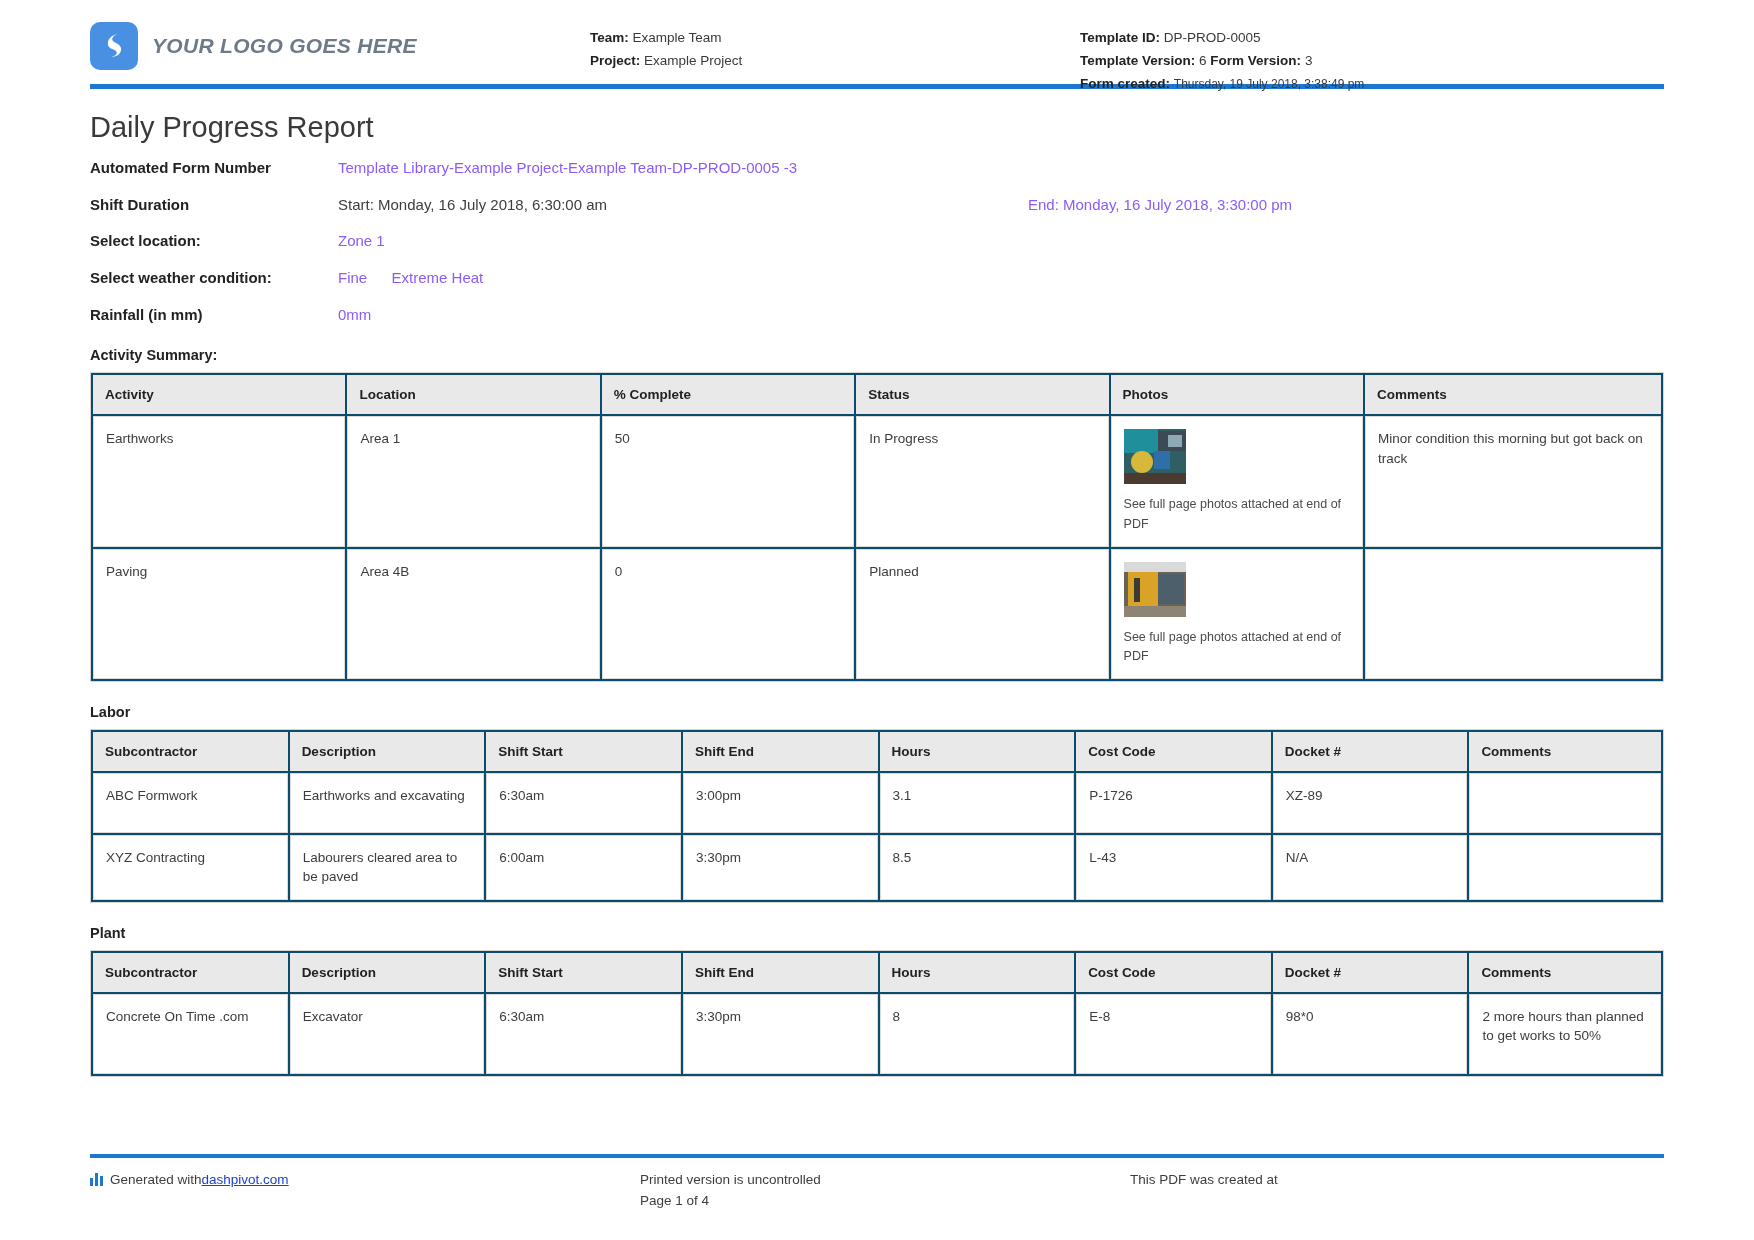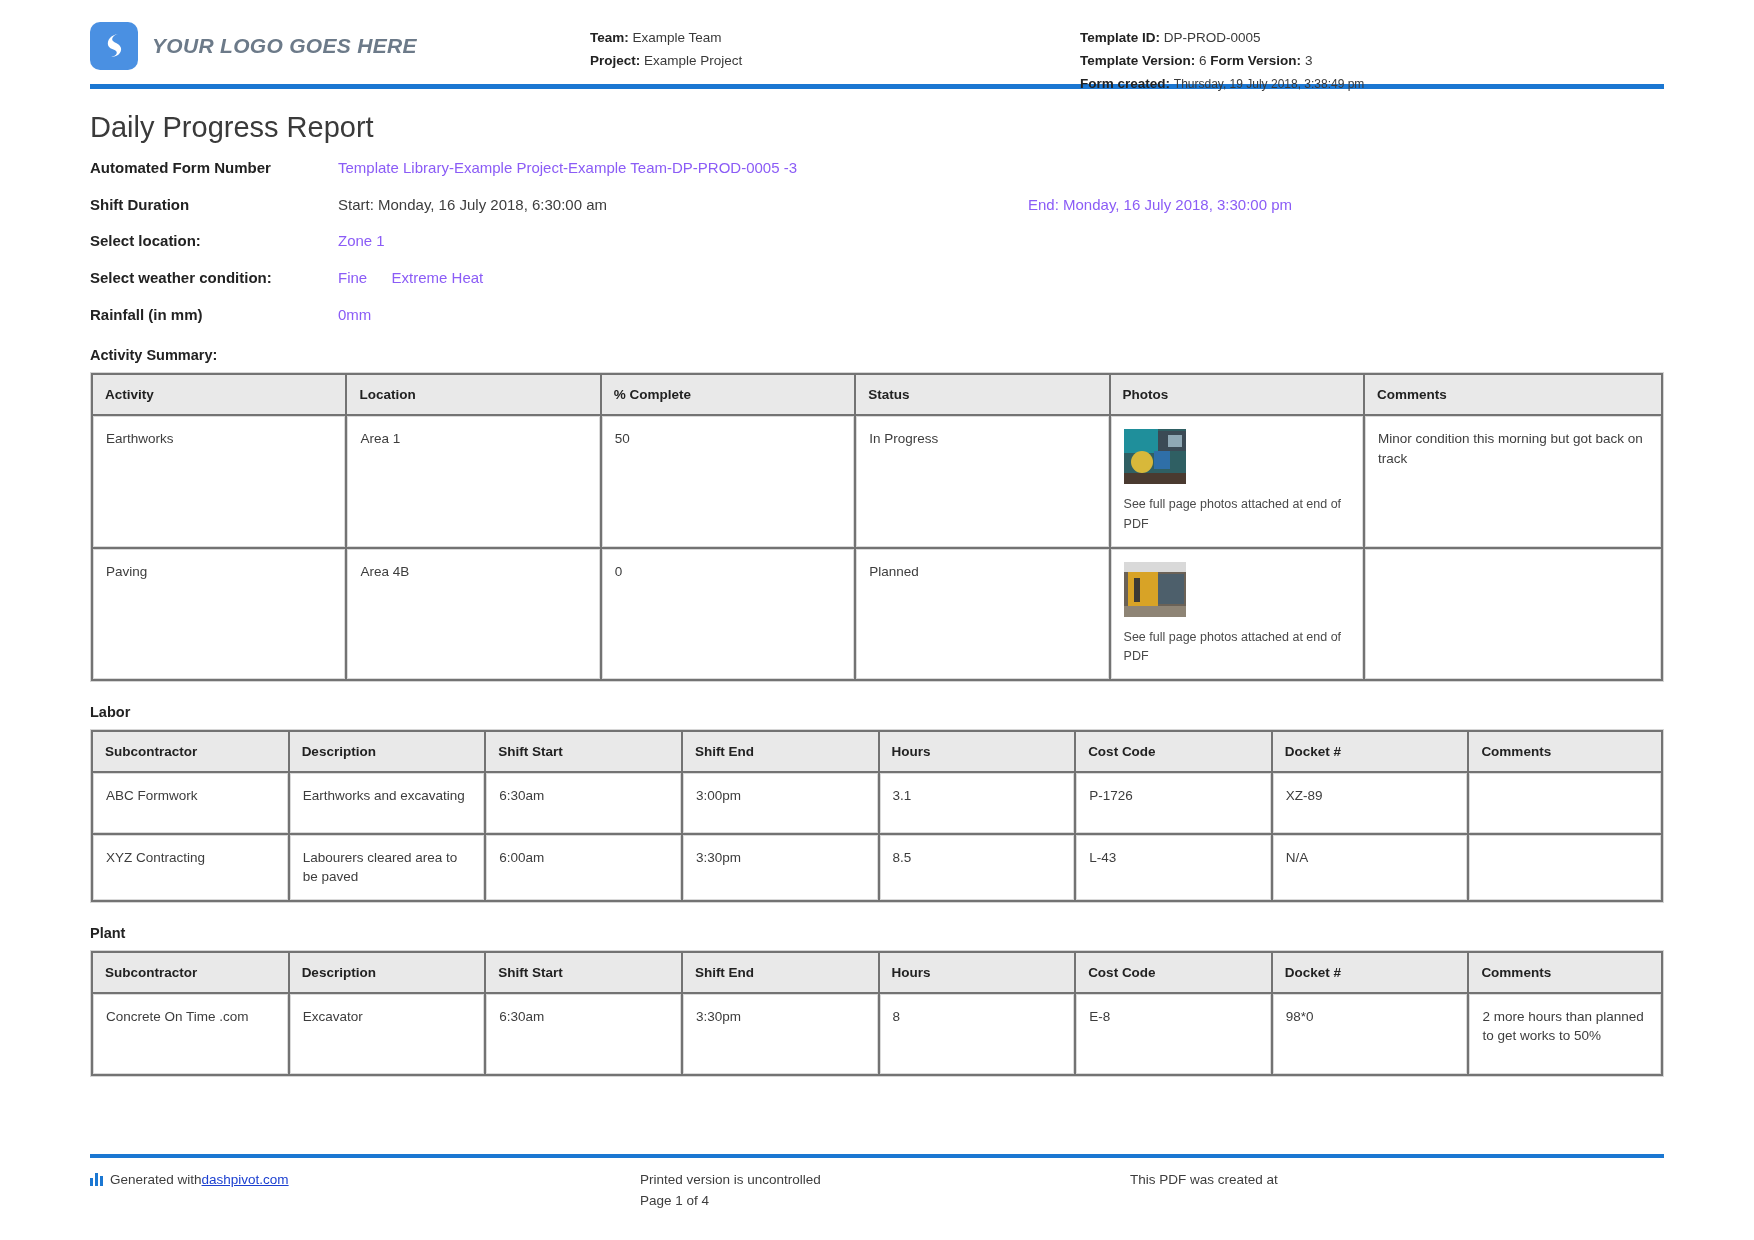--- a/index.html
+++ b/index.html
@@ -127,21 +127,21 @@
     border: 1px solid #dadada;
     font-size: 13.5px;
     color: #3d3d3d;
     padding: 12px 12px;
     vertical-align: top;
     line-height: 1.45;
   }
   .tbl-wrap {
     border: 1px solid #d6d6d6;
     padding: 0;
-    background: #737373;
+    background: #0c4a6e;
   }
   .act-row td { height: 116px; }
   .lab-row td { height: 60px; }
   .plant-row td { height: 80px; }
 
   .photo-thumb {
     width: 62px; height: 55px;
     display: block;
     margin-bottom: 10px;
     background: #3a4a52;

